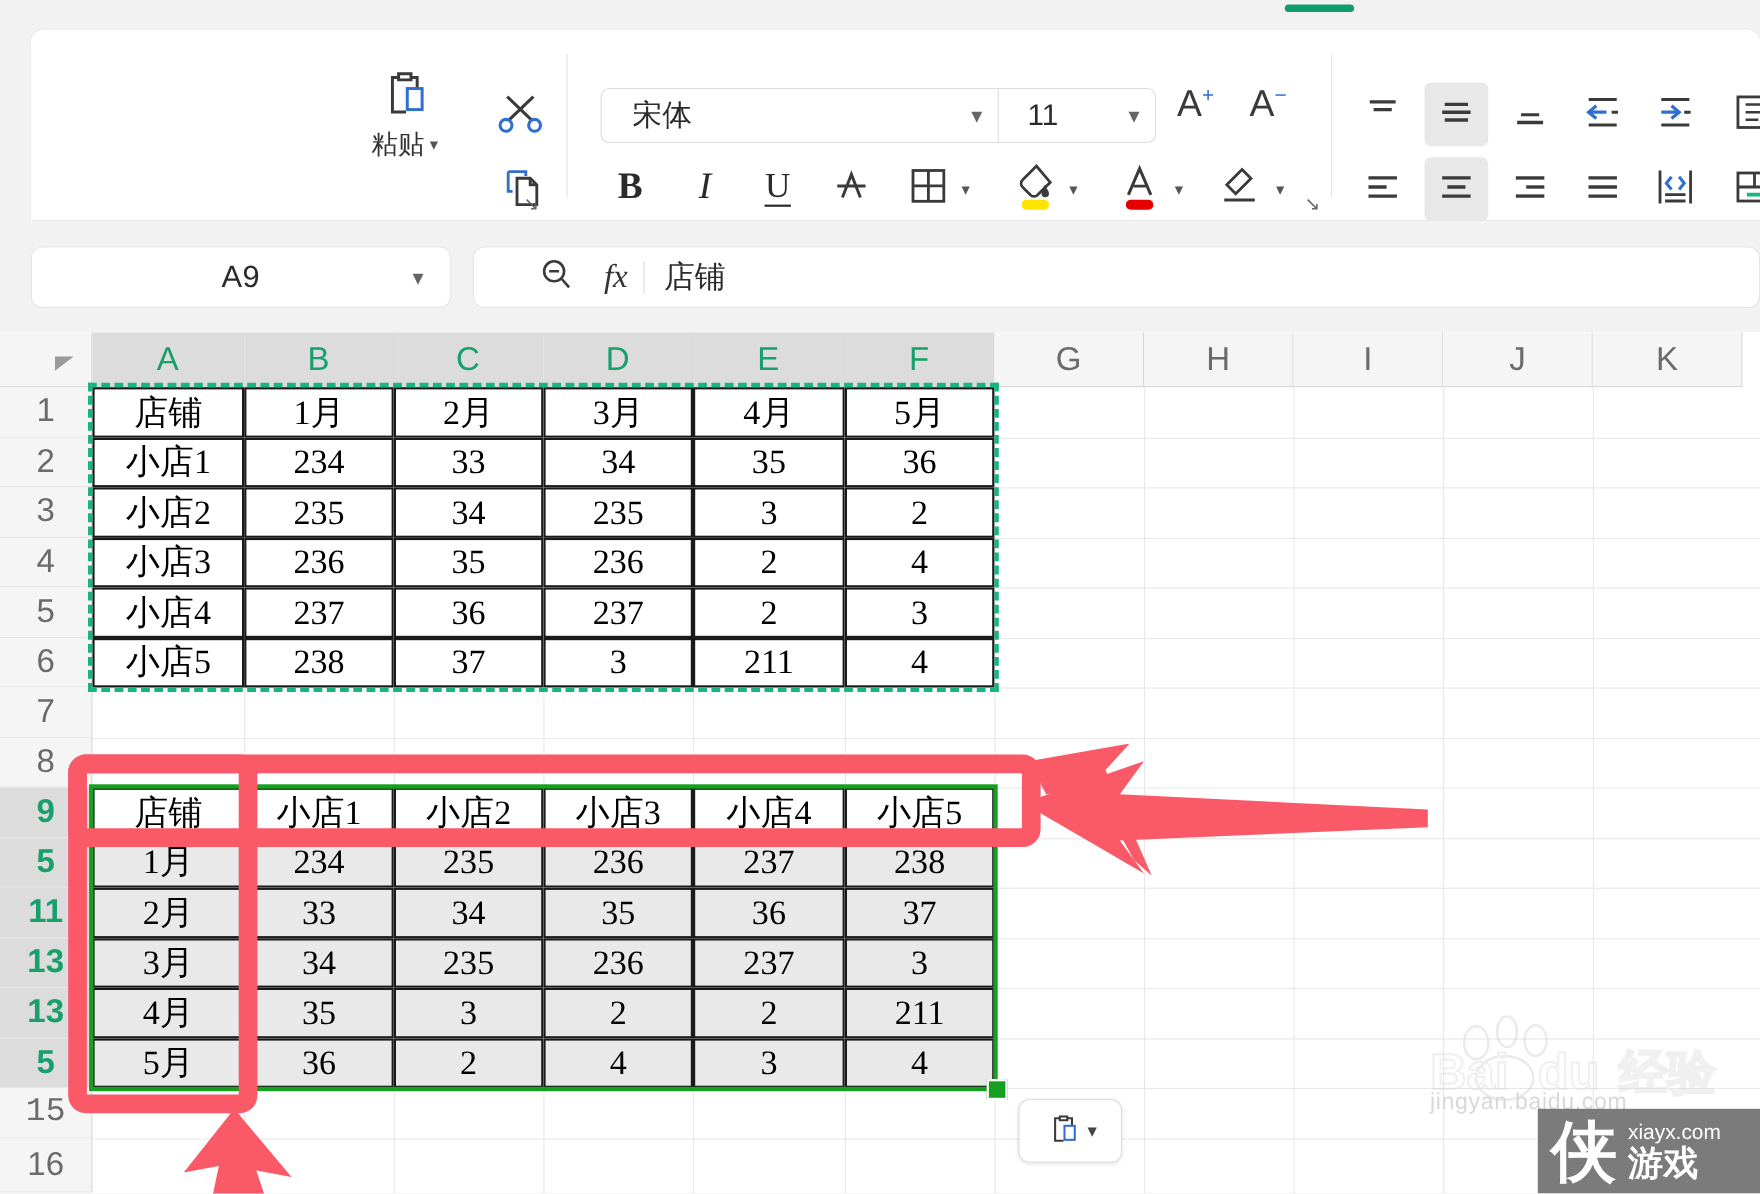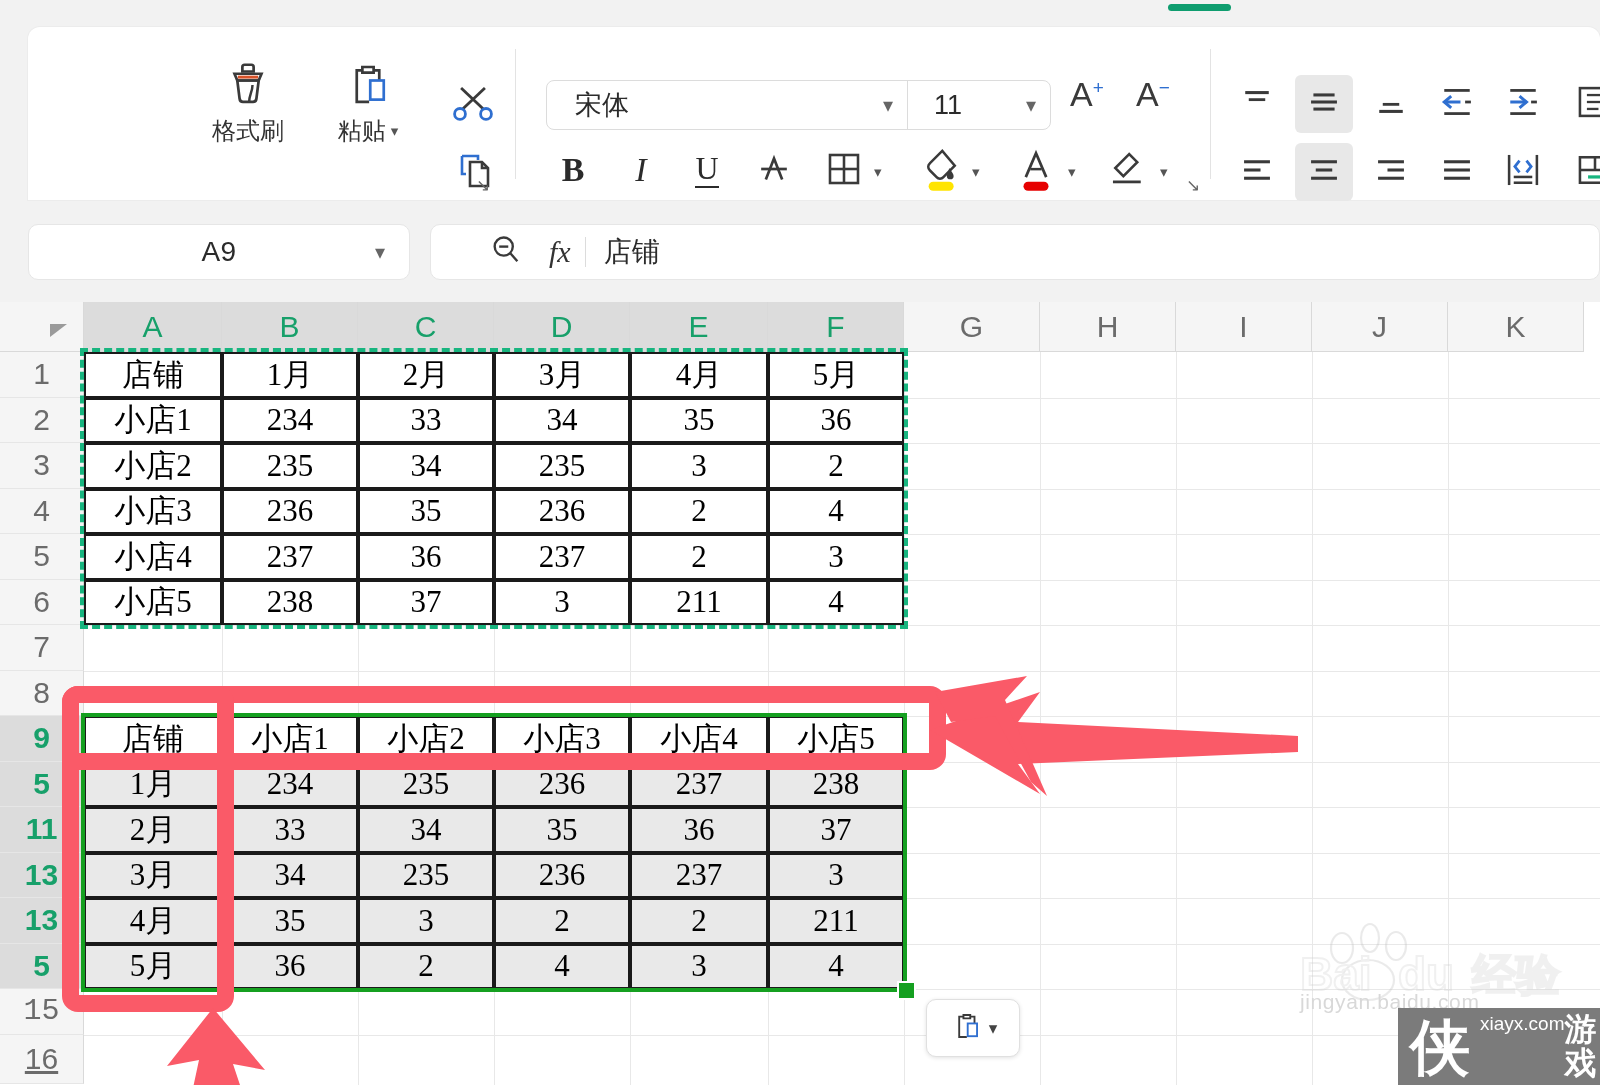--- a/index.html
+++ b/index.html
@@ -183,49 +183,35 @@
     font-size: 21px; color: #d8d8d8; letter-spacing: .6px; pointer-events: none;
   }
   .wm-badge {
     position: absolute; left: 1398px; top: 1008px; width: 202px; height: 77px;
     background: #7b7b7b; display: flex; align-items: center; pointer-events: none;
   }
   .wm-badge .xia {
     font-family: "DejaVu Serif", serif; font-size: 60px; color: #fff;
     font-weight: bold; margin-left: 12px; line-height: 1;
   }
-  .wm-badge .rt { margin-left: 10px; display: flex; flex-direction: row; }
+  .wm-badge .rt { margin-left: 10px; display: flex; flex-direction: column; }
   .wm-badge .rt .url { font-size: 19px; color: #fff; }
   .wm-badge .rt .yx { font-size: 32px; color: #fff; font-weight: bold; line-height: 1.05; }
 </style>
 </head>
 <body>
 
 <div id="app">
 
   <div class="tabstrip">
     <div class="tab-active-underline"></div>
   </div>
 
   <div class="ribbon">
 
-    <div class="bigbtn" style="left:180px; top:28px;">
-      <div class="glyph">
-        <svg width="54" height="54" viewBox="0 0 48 48">
-          <path d="M21 6h6a2 2 0 0 1 2 2v4H19V8a2 2 0 0 1 2-2z" fill="none" stroke="#3a3a3a" stroke-width="2.4"></path>
-          <path d="M12 14h24l-2.5 6h-19z" fill="none" stroke="#3a3a3a" stroke-width="2.4"></path>
-          <line x1="15" y1="17" x2="33" y2="17" stroke="#d8532a" stroke-width="2.6"></line>
-          <path d="M14.5 20h19l-2 16c-.2 2-1.6 3-3 3H19.5c-1.4 0-2.8-1-3-3z" fill="none" stroke="#3a3a3a" stroke-width="2.4"></path>
-          <path d="M28 24c0 6-3 9-3 15" fill="none" stroke="#3a3a3a" stroke-width="2.2"></path>
-        </svg>
-      </div>
-      <div class="lbl">
-          <span>格式刷</span>
-        </div>
-    </div>
 
     <div class="bigbtn" style="left:300px; top:28px;">
       <div class="glyph">
         <svg width="54" height="54" viewBox="0 0 48 48">
           <path d="M19 8h10v5H19z" fill="none" stroke="#3a3a3a" stroke-width="2.4"></path>
           <path d="M19 11h-5v28h11" fill="none" stroke="#3a3a3a" stroke-width="2.4"></path>
           <path d="M29 11h5v9" fill="none" stroke="#3a3a3a" stroke-width="2.4"></path>
           <rect x="26" y="20" width="12" height="17" fill="none" stroke="#2f6fd0" stroke-width="2.4"></rect>
         </svg>
       </div>
@@ -498,21 +484,21 @@
         <div class="rowhdr" style="top: 227.5px; height: 45.5px;">6</div>
         <div class="rowhdr" style="top: 273px; height: 45.5px;">7</div>
         <div class="rowhdr" style="top: 318.5px; height: 45.5px;">8</div>
         <div class="rowhdr sel" style="top: 364px; height: 45.5px;">9</div>
         <div class="rowhdr sel" style="top: 409.5px; height: 45.5px;">5</div>
         <div class="rowhdr sel" style="top: 455px; height: 45.5px;">11</div>
         <div class="rowhdr sel" style="top: 500.5px; height: 45.5px;">13</div>
         <div class="rowhdr sel" style="top: 546px; height: 45.5px;">13</div>
         <div class="rowhdr sel" style="top: 591.5px; height: 45.5px;">5</div>
         <div class="rowhdr" style="top: 637px; height: 45.5px; font-family: Liberation Mono, monospace;">15</div>
-        <div class="rowhdr" style="top: 682.5px; height: 49px; text-decoration: underline;">16</div>
+        <div class="rowhdr" style="top: 682.5px; height: 49px;">16</div>
       </div>
 
     <div class="cells" id="cellsLayer">
         <div class="gline-v" style="left: 138px;"></div>
         <div class="gline-v" style="left: 274px;"></div>
         <div class="gline-v" style="left: 410px;"></div>
         <div class="gline-v" style="left: 546px;"></div>
         <div class="gline-v" style="left: 684px;"></div>
         <div class="gline-v" style="left: 820px;"></div>
         <div class="gline-v" style="left: 956px;"></div>

